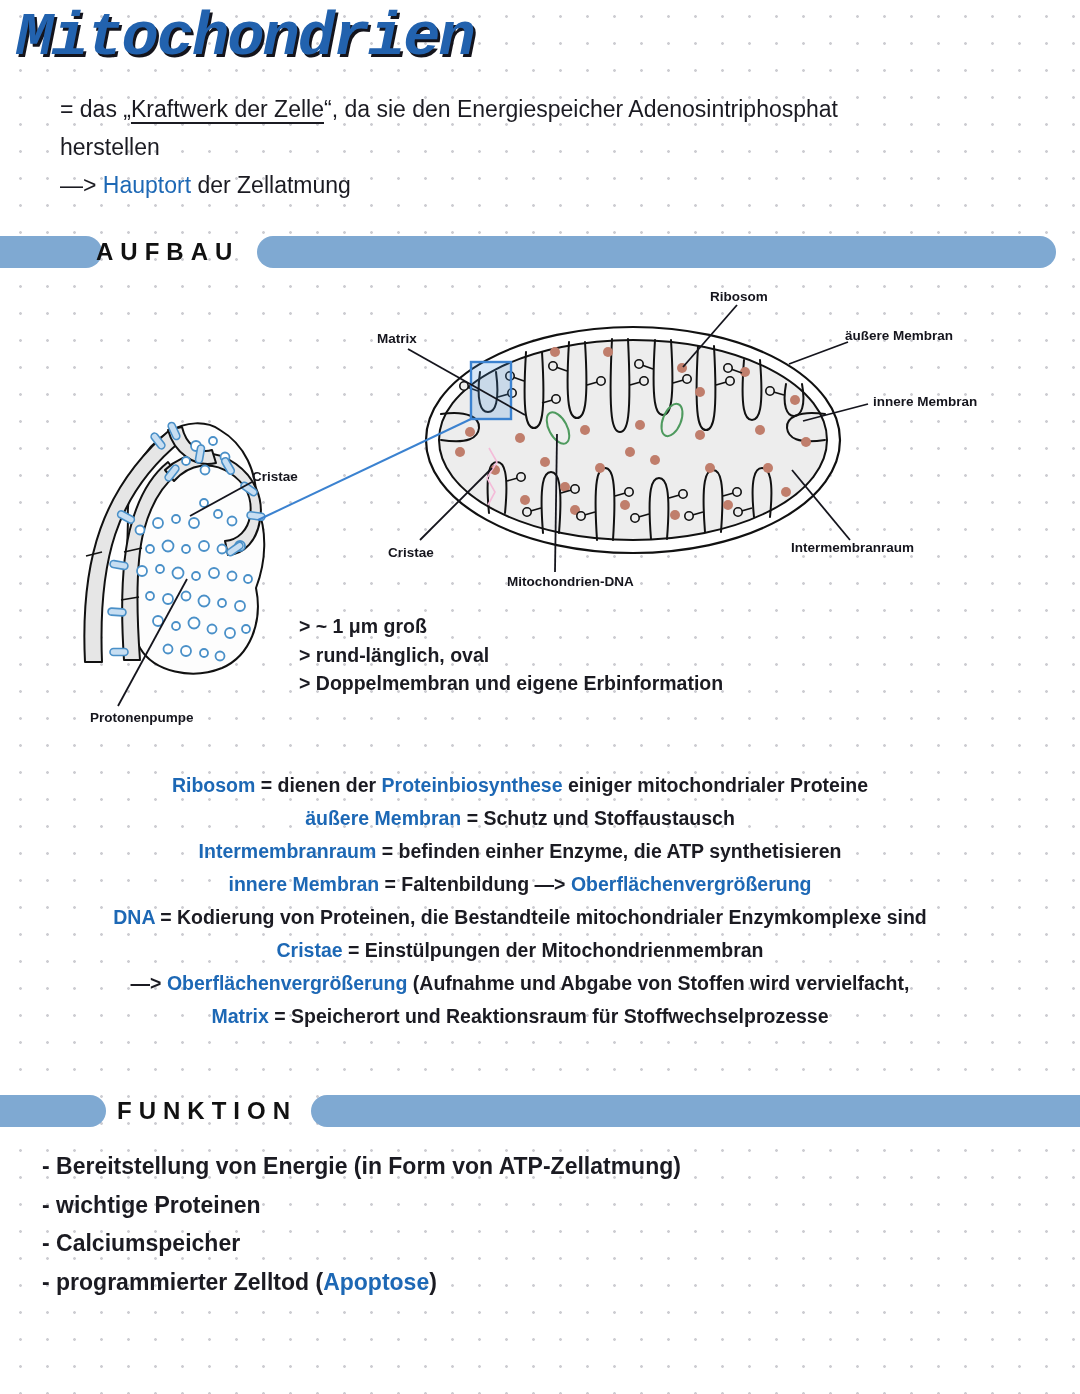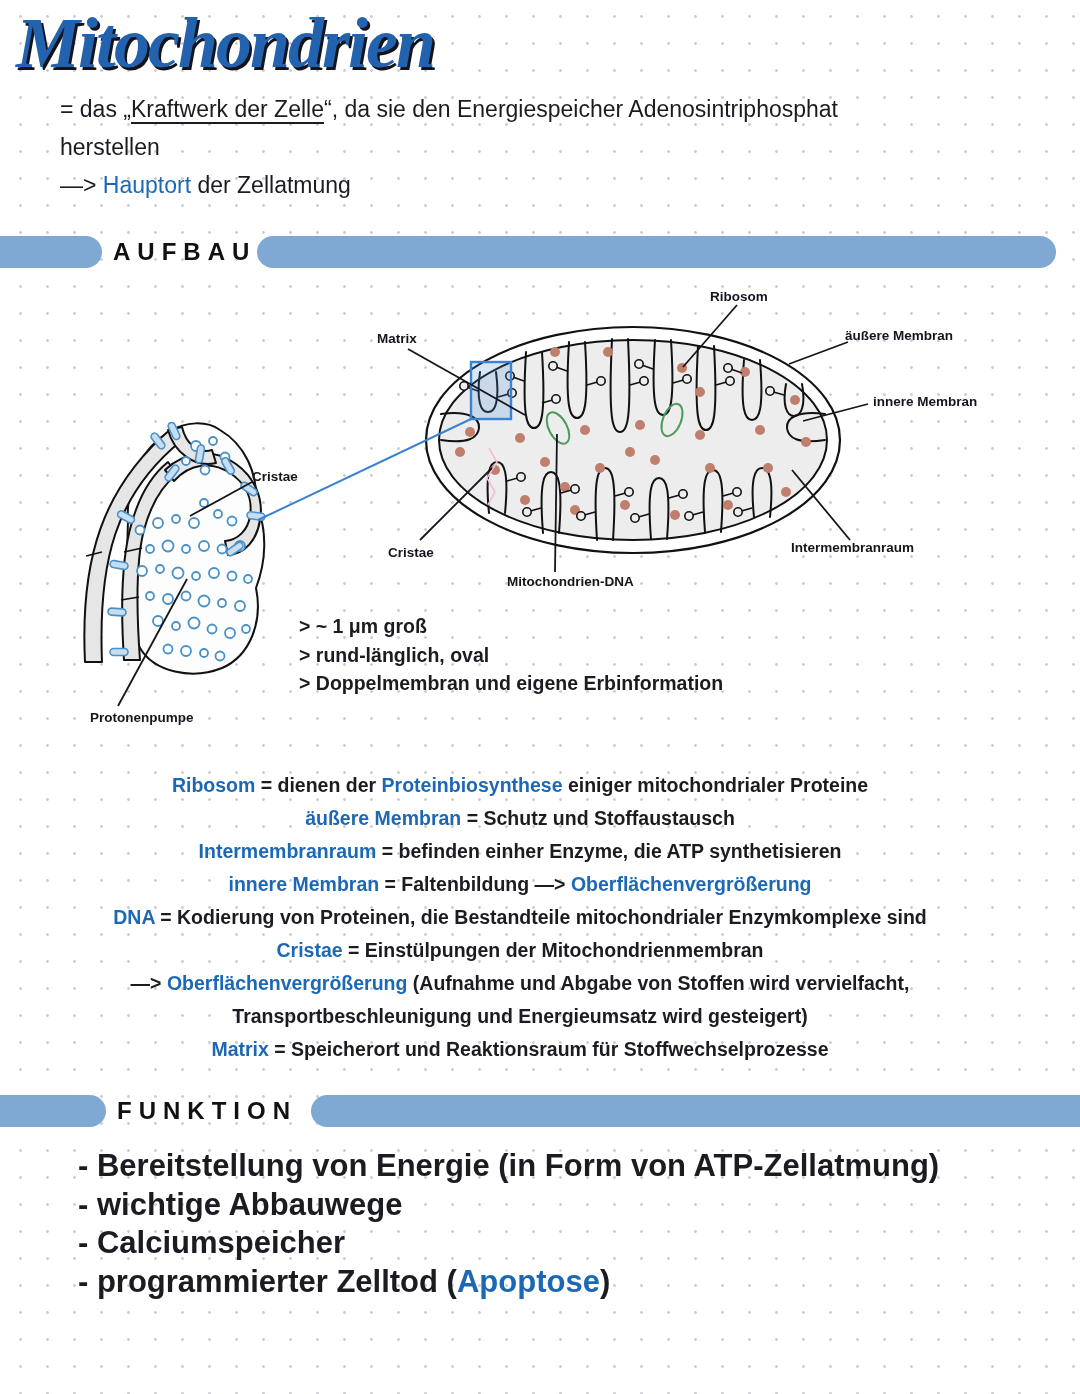--- a/index.html
+++ b/index.html
@@ -7,45 +7,45 @@
     width:1080px;height:1394px;position:relative;overflow:hidden;
     background-color:#ffffff;
     background-image:radial-gradient(circle,#cdcdd2 1.3px,transparent 1.5px);
     background-size:27px 27px;background-position:7px 3px;
     font-family:"Liberation Sans",sans-serif;color:#1b1b22;
   }
   .abs{position:absolute;}
   .blue{color:#1d68b5;}
   .ul{text-decoration:underline;text-decoration-thickness:2px;text-underline-offset:5px;}
   .title{
-    left:16px;top:2px;font-family:Liberation Serif, serif;font-style:italic;font-weight:bold;
-    font-size:72px;letter-spacing:-2px;color:#2262ae;
+    left:16px;top:2px;font-family:Liberation Mono, monospace;font-style:italic;font-weight:bold;
+    font-size:62px;letter-spacing:-2px;color:#2262ae;
     text-shadow:2.5px 2.5px 0 #14141c;
   }
   .intro{left:60px;top:90px;width:950px;font-size:23px;font-weight:normal;line-height:38px;}
   .banner-pill{background:#7fa9d2;height:32px;}
   .banner-text{font-size:24px;font-weight:bold;letter-spacing:7px;color:#111;}
   .facts{left:299px;top:612px;font-size:19.5px;font-weight:bold;line-height:28.5px;}
   .defs{left:40px;top:769px;width:960px;text-align:center;font-size:19.5px;font-weight:bold;line-height:33px;}
-  .funcs{left:42px;top:1147px;font-size:31px;font-weight:bold;line-height:38.5px;margin-left:36px;}
+  .funcs{left:42px;top:1147px;font-size:23px;font-weight:bold;line-height:38.5px;}
   .dlabel{position:absolute;font-size:13.5px;font-weight:bold;color:#15151d;white-space:nowrap;}
 </style>
 </head>
 <body>
 
 <div class="abs title">Mitochondrien</div>
 
 <div class="abs intro">
   <div><span>= das „</span><span class="ul">Kraftwerk der Zelle</span><span>“, da sie den Energiespeicher Adenosintriphosphat</span></div>
   <div><span>herstellen</span></div>
   <div><span>—&gt; </span><span class="blue">Hauptort</span><span> der Zellatmung</span></div>
 </div>
 
 <div class="abs banner-pill" style="left:0;top:236px;width:102px;border-radius:0 16px 16px 0;"></div>
-<div class="abs banner-text" style="left:113px;top:238px;text-align:right;">AUFBAU</div>
+<div class="abs banner-text" style="left:96px;top:238px;text-align:right;">AUFBAU</div>
 <div class="abs banner-pill" style="left:257px;top:236px;width:799px;border-radius:16px;"></div>
 
 <svg class="abs" style="left:0;top:280px;" width="1080" height="460" viewBox="0 280 1080 460">
 
   <g stroke-linejoin="round">
     <path d="M 128,520 C 126,478 142,448 170,431 C 185,422 206,420 220,430 C 244,444 258,472 256,504 C 268,530 266,562 256,588 C 263,622 250,656 222,668 C 192,680 154,672 140,648 C 128,628 126,575 128,520 Z" fill="#fdfdfd" stroke="#111" stroke-width="2"></path>
     <path d="M 85,662 C 80,560 102,487 172,428 L 181,441 C 115,495 98,562 102,662 Z" fill="#e6e6e6" stroke="#111" stroke-width="2"></path>
     <line x1="86" y1="556" x2="102" y2="552" stroke="#111" stroke-width="1.5"></line>
     <path d="M 124,660 C 120,600 122,555 132,522 C 140,494 153,474 168,462 L 177,474 C 163,485 151,504 144,530 C 136,560 136,605 140,660 Z" fill="#e6e6e6" stroke="#111" stroke-width="2"></path>
     <line x1="121" y1="600" x2="139" y2="597" stroke="#111" stroke-width="1.5"></line>
@@ -248,26 +248,25 @@
 </div>
 
 <div class="abs defs">
   <div><span class="blue">Ribosom</span><span> = dienen der </span><span class="blue">Proteinbiosynthese</span><span> einiger mitochondrialer Proteine</span></div>
   <div><span class="blue">äußere Membran</span><span> = Schutz und Stoffaustausch</span></div>
   <div><span class="blue">Intermembranraum</span><span> = befinden einher Enzyme, die ATP synthetisieren</span></div>
   <div><span class="blue">innere Membran</span><span> = Faltenbildung —&gt; </span><span class="blue">Oberflächenvergrößerung</span></div>
   <div><span class="blue">DNA</span><span> = Kodierung von Proteinen, die Bestandteile mitochondrialer Enzymkomplexe sind</span></div>
   <div><span class="blue">Cristae</span><span> = Einstülpungen der Mitochondrienmembran</span></div>
   <div><span>—&gt; </span><span class="blue">Oberflächenvergrößerung</span><span> (Aufnahme und Abgabe von Stoffen wird vervielfacht,</span></div>
-  <div><span>Transportbeschleunigung und Energieumsatz wird gesteigert)</span></div>
   <div><span class="blue">Matrix</span><span> = Speicherort und Reaktionsraum für Stoffwechselprozesse</span></div>
 </div>
 
 <div class="abs banner-pill" style="left:0;top:1095px;width:106px;border-radius:0 16px 16px 0;"></div>
 <div class="abs banner-text" style="left:117px;top:1097px;">FUNKTION</div>
 <div class="abs banner-pill" style="left:311px;top:1095px;width:769px;border-radius:16px 0 0 16px;"></div>
 
 <div class="abs funcs">
   <div><span>- Bereitstellung von Energie (in Form von ATP-Zellatmung)</span></div>
-  <div><span>- wichtige Abbauwege</span></div>
+  <div><span>- wichtige Proteinen</span></div>
   <div><span>- Calciumspeicher</span></div>
   <div><span>- programmierter Zelltod (</span><span class="blue">Apoptose</span><span>)</span></div>
 </div>
 
 </body></html>

